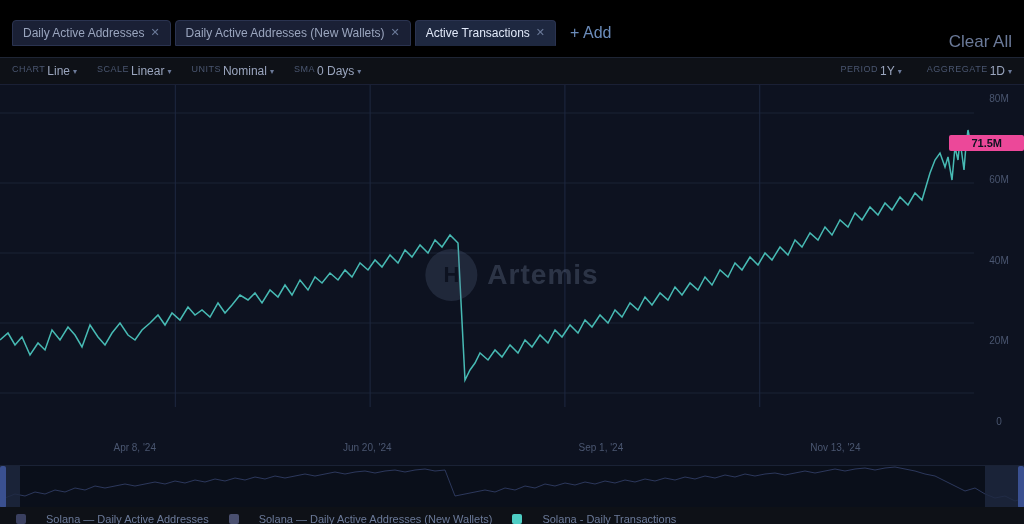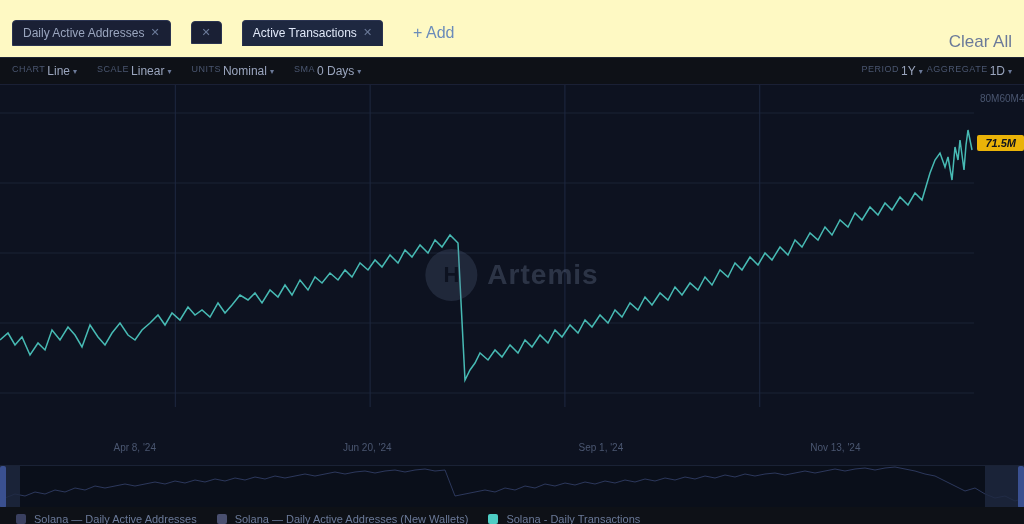--- a/index.html
+++ b/index.html
@@ -10,23 +10,23 @@
       font-size: 12px;
       width: 1024px;
       height: 524px;
       overflow: hidden;
     }
 
     
     .tab-bar {
       display: flex;
       align-items: center;
-      background: #fef9c3;
+      background: #000000;
       padding: 8px 12px 0 12px;
-      gap: 20px;
+      gap: 4px;
       border-bottom: 1px solid #1e2535;
     }
     .tab {
       display: flex;
       align-items: center;
       gap: 6px;
       padding: 5px 10px;
       background: #1a2035;
       border: 1px solid #2a3350;
       border-radius: 4px 4px 0 0;
@@ -90,41 +90,41 @@
       font-size: 12px;
     }
     .toolbar-select .chevron {
       font-size: 8px;
       color: #6b7a99;
     }
     .toolbar-right {
       margin-left: auto;
       display: flex;
       align-items: center;
-      gap: 4px;
+      gap: 25px;
     }
 
     
     .chart-container {
       position: relative;
       background: #0d1220;
       height: 380px;
       margin: 0;
       overflow: hidden;
     }
 
     
     .y-axis {
       position: absolute;
       right: 0;
       top: 0;
       bottom: 30px;
       width: 50px;
       display: flex;
-      flex-direction: row;
+      flex-direction: column;
       justify-content: space-between;
       padding: 8px 6px;
       color: #4a5670;
       font-size: 10px;
       text-align: center;
     }
 
     
     .grid-lines {
       position: absolute;
@@ -145,27 +145,26 @@
       color: #4a5670;
       font-size: 10px;
       padding: 0 20px;
     }
 
     
     .price-tag {
       position: absolute;
       right: 0;
       top: 50px;
-      background: #eab308;
+      background: #ec4899;
       color: #0d1220;
       font-size: 11px;
       font-weight: 600;
-      padding: 2px 8px;
+      padding: 2px 22px;
       border-radius: 2px;
-      font-style: italic;
     }
 
     
     .mini-chart {
       height: 42px;
       background: #0a0f1a;
       border-top: 1px solid #1a2235;
       position: relative;
       overflow: hidden;
     }
@@ -174,21 +173,21 @@
     .legend {
       display: flex;
       align-items: center;
       gap: 20px;
       padding: 6px 16px;
       background: #0e1117;
     }
     .legend-item {
       display: flex;
       align-items: center;
-      gap: 8px;
+      gap: 20px;
       font-size: 11px;
       color: #6b7a99;
     }
     .legend-dot {
       width: 10px;
       height: 10px;
       border-radius: 2px;
     }
     .watermark {
       position: absolute;
@@ -221,20 +220,21 @@
   </style>
 </head>
 <body>
 
 <div class="tab-bar">
   <div class="tab">
     <span>Daily Active Addresses</span>
     <span class="tab-close">✕</span>
   </div>
   <div class="tab">
+    <span>Daily Active Addresses (New Wallets)</span>
     <span class="tab-close">✕</span>
   </div>
   <div class="tab active">
     <span>Active Transactions</span>
     <span class="tab-close">✕</span>
   </div>
   <div class="add-btn">+ Add</div>
   <div class="clear-all">Clear All</div>
 </div>
 

